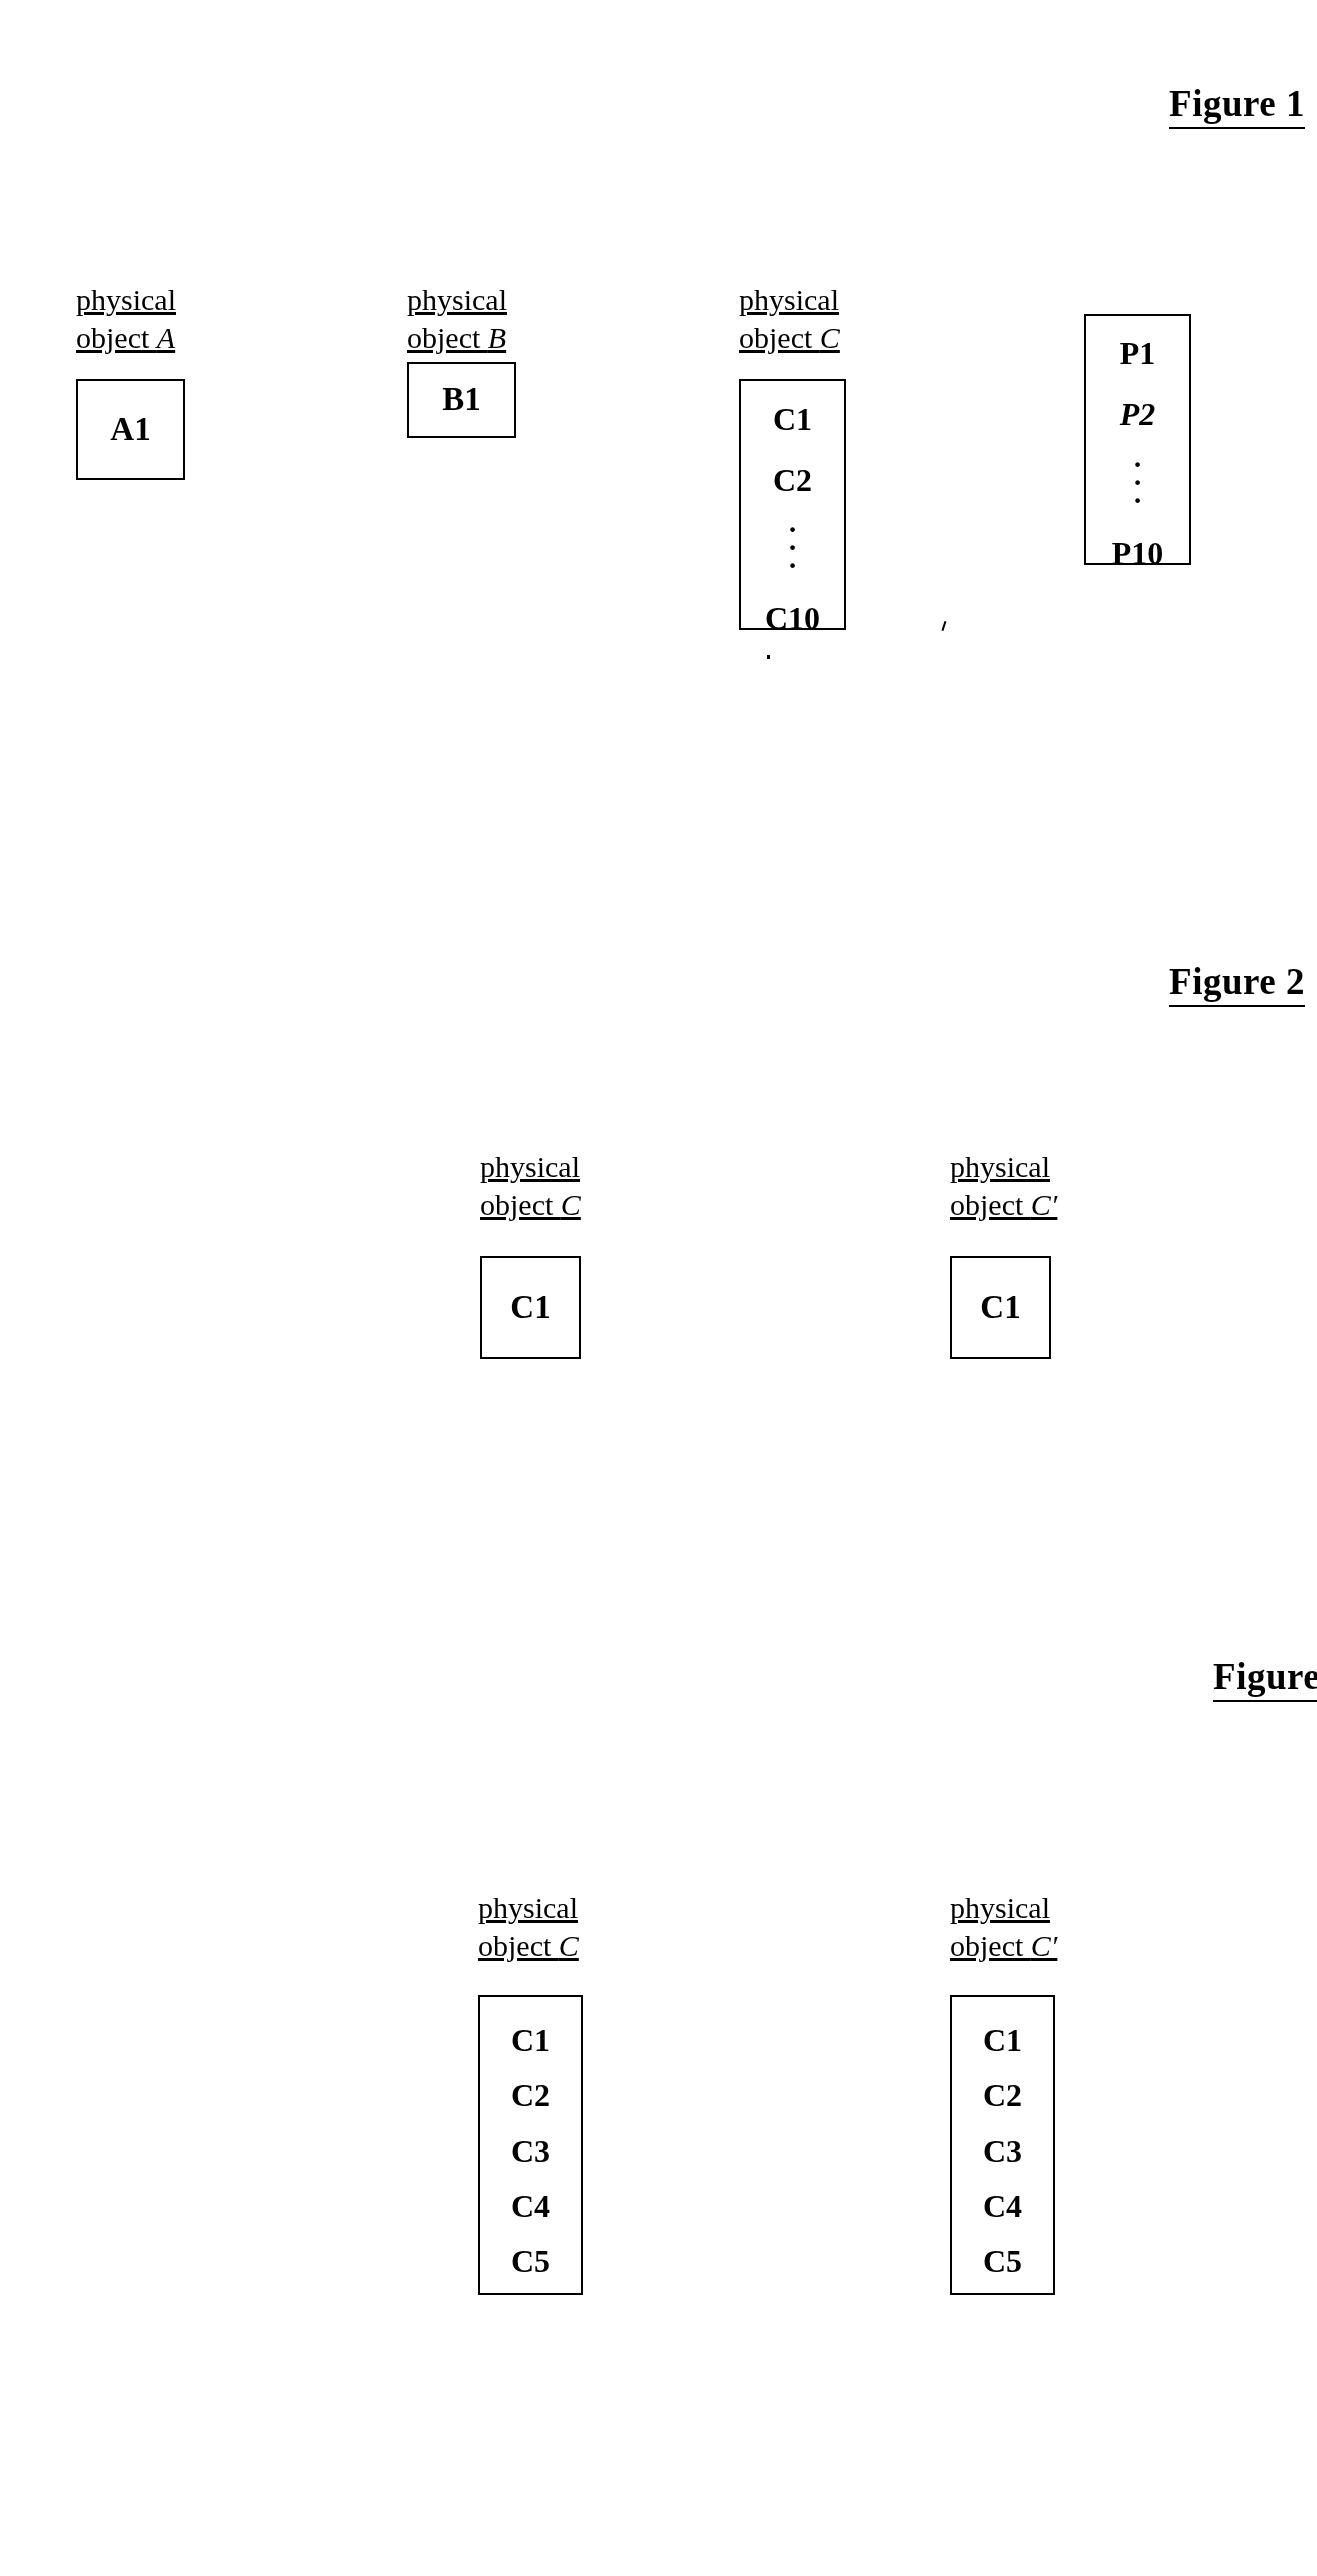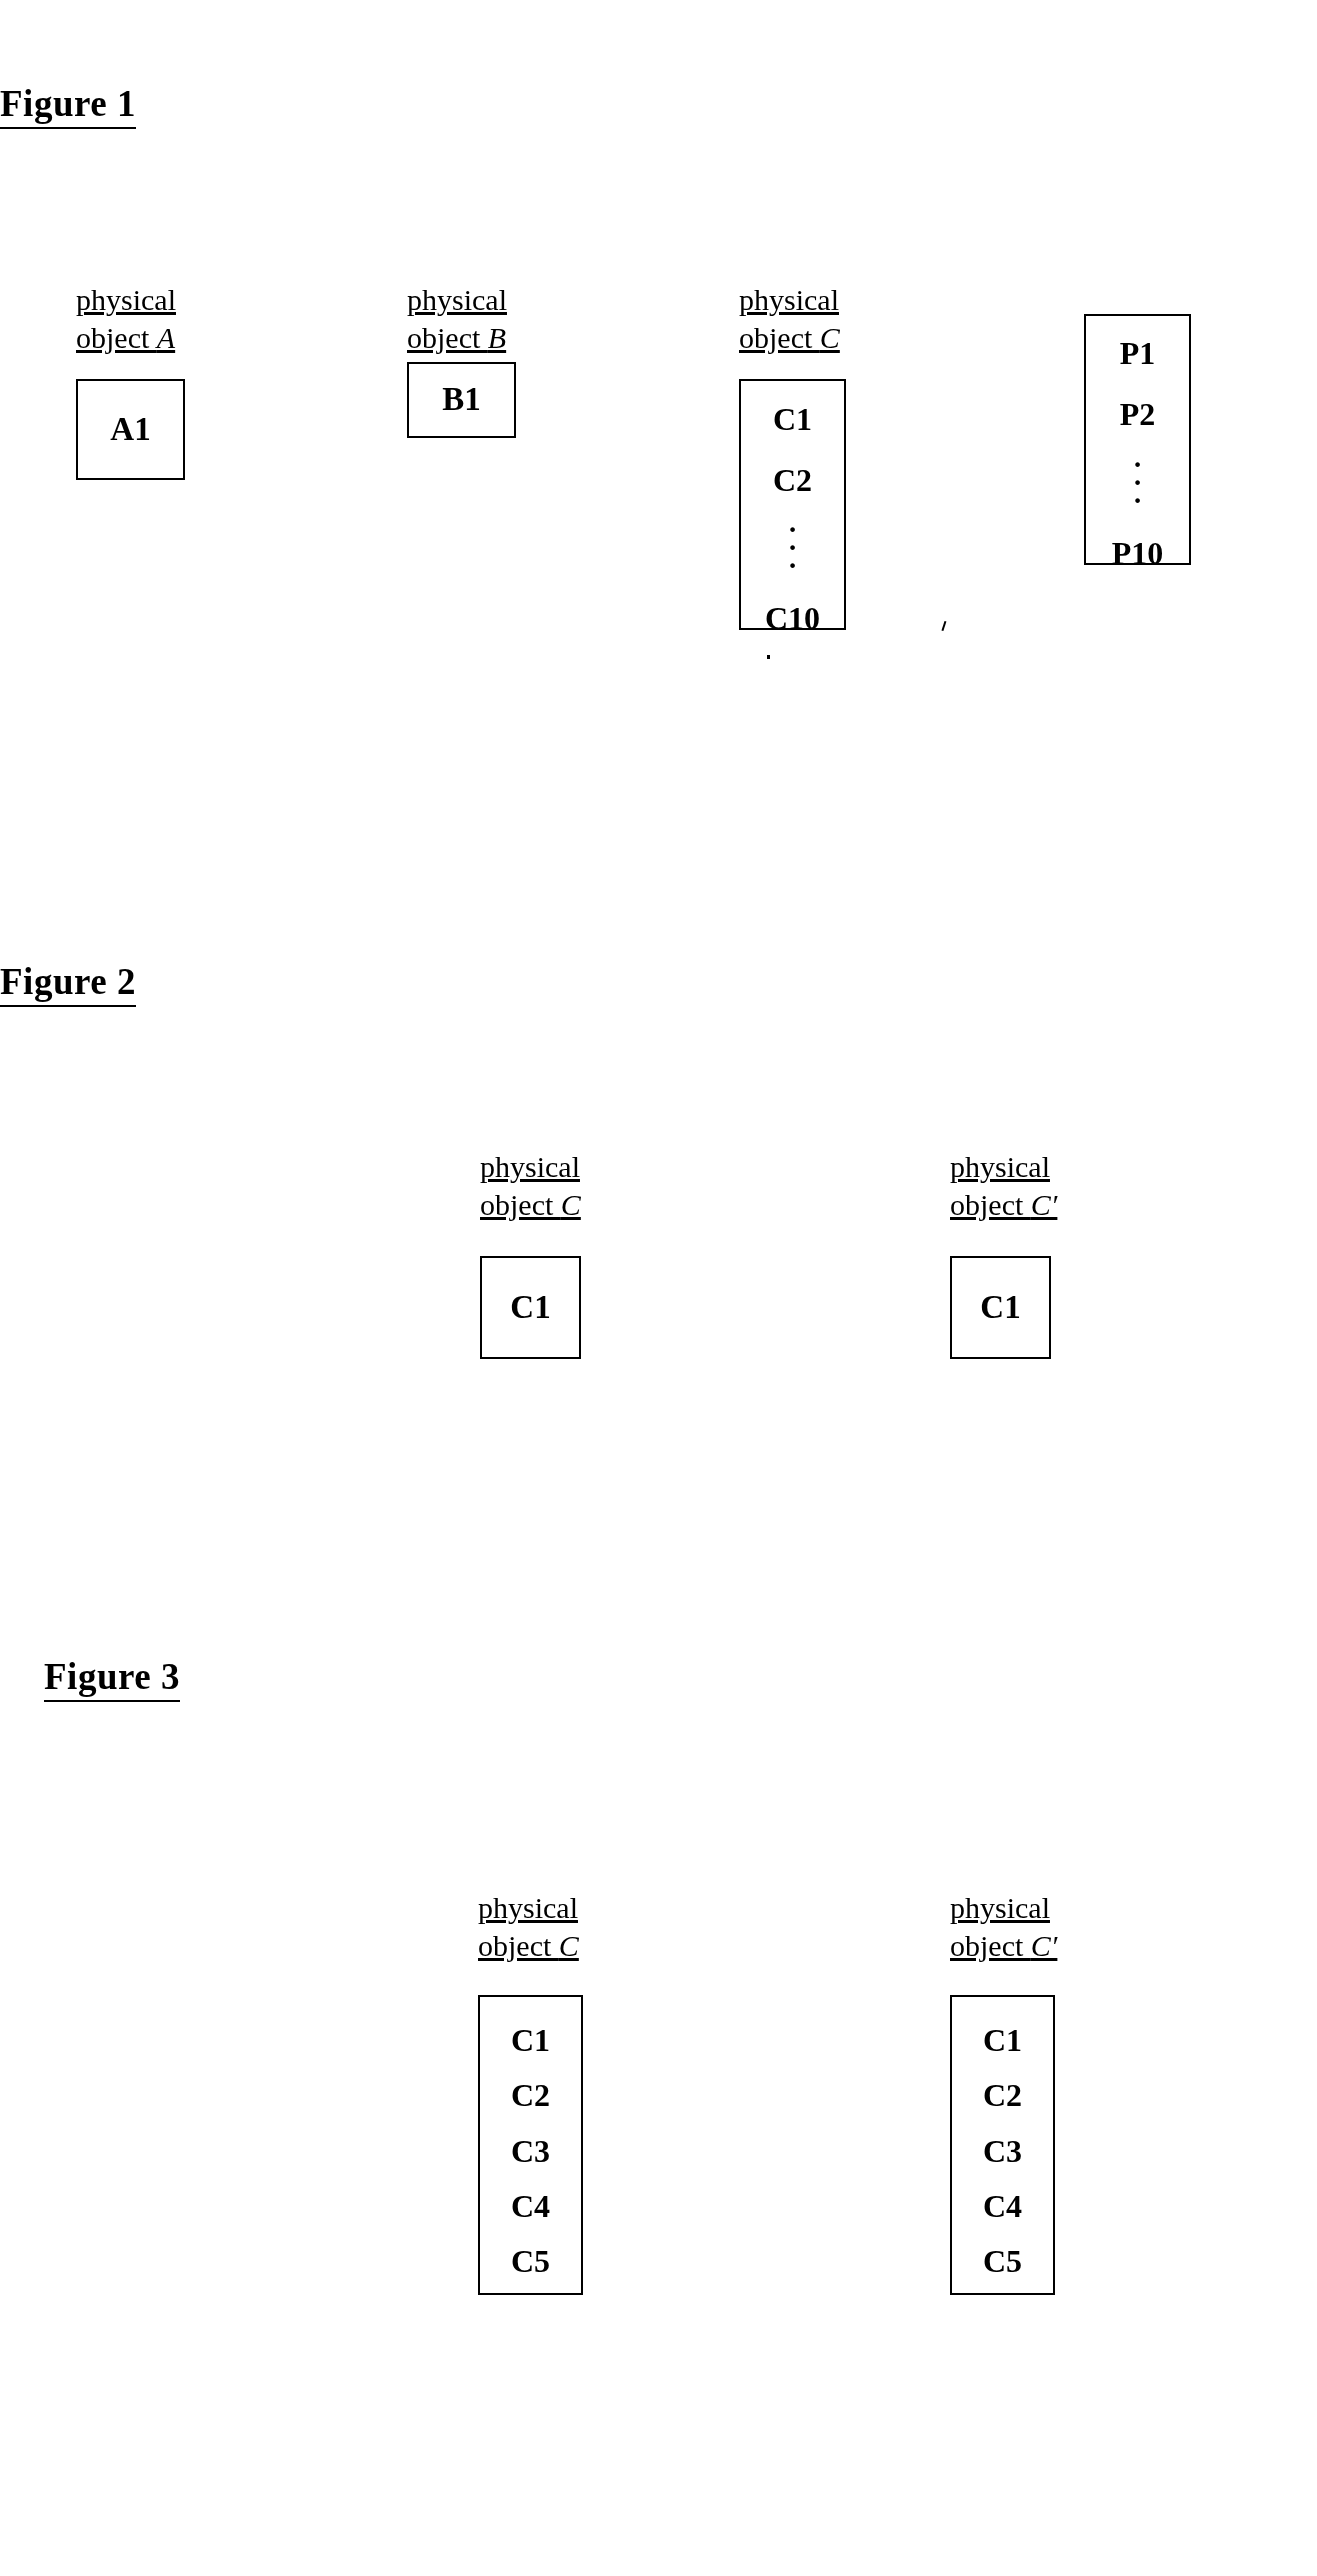--- a/index.html
+++ b/index.html
@@ -14,21 +14,21 @@
     font-family: "Liberation Serif", "DejaVu Serif", serif;
     color: #000000;
     overflow: hidden;
   }
 
   
   .fig-title {
     position: absolute;
     left: 0;
     width: 1305px;
-    text-align: left;
+    text-align: right;
     font-weight: bold;
     font-size: 37px;
     letter-spacing: 0.5px;
   }
   .fig-title span.tt {
     display: inline-block;
     border-bottom: 2.9px solid #000;
     padding-bottom: 1.9px;
   }
 
@@ -134,21 +134,21 @@
         <i>·</i>
         <i>·</i>
     </div>
     <div class="cell" style="margin-top:21.4px;">C10</div>
   </div>
 </div>
 
 <div class="col" style="left:1084px; top:281px; width:195px;">
   <div class="box" style="width:107px; height:251px; margin-top:33px; margin-left:0; justify-content:flex-start; padding-top:21.4px;">
     <div class="cell">P1</div>
-    <div class="cell" style="margin-top:29px;">P2</div>
+    <div class="cell" style="margin-top:29px;font-style:italic;">P2</div>
     <div class="ellipsis" style="margin-top:19.5px;">
       <i>·</i>
         <i>·</i>
         <i>·</i>
     </div>
     <div class="cell" style="margin-top:21.4px;">P10</div>
   </div>
 </div>
 
 <span class="speck" style="left:767px; top:655px;"></span>

